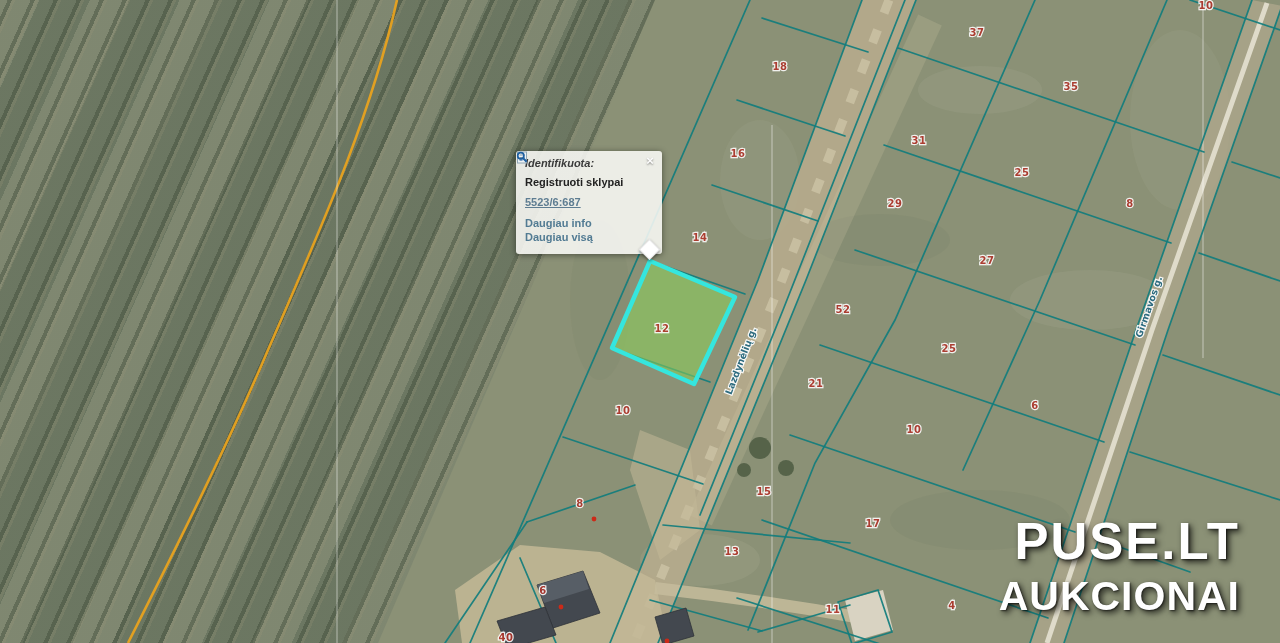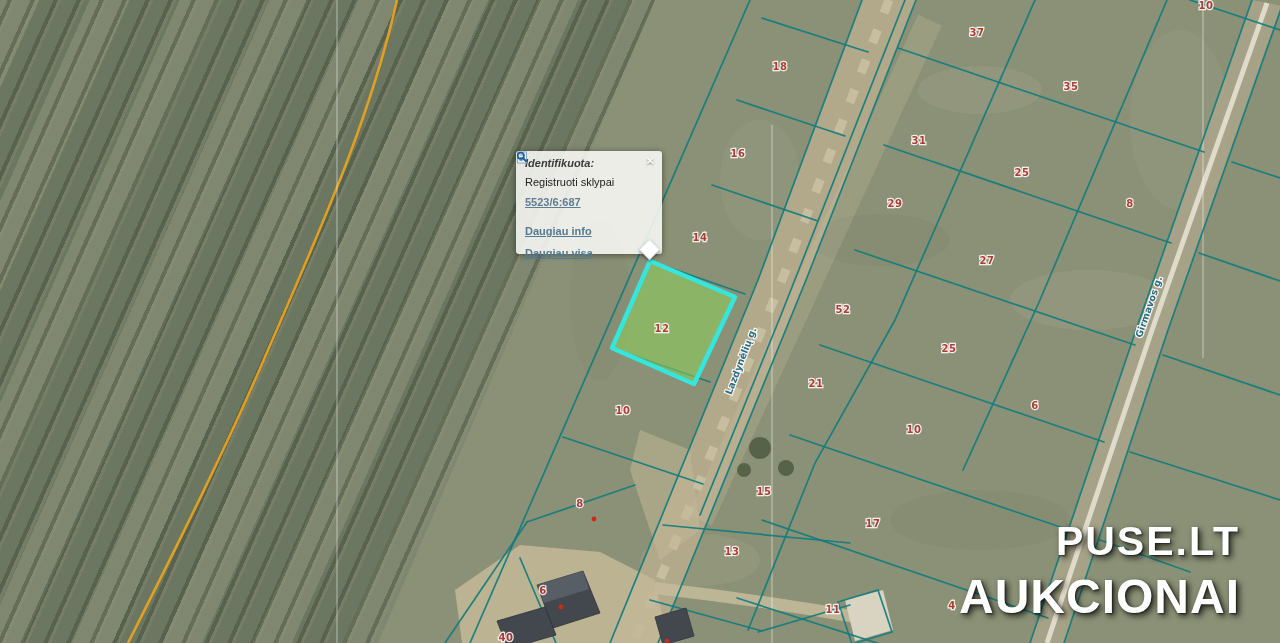--- a/index.html
+++ b/index.html
@@ -33,35 +33,35 @@
   .slabel{font:bold 9.5px "DejaVu Sans",sans-serif;stroke:#fff;stroke-width:2.4px;paint-order:stroke;opacity:.92;text-anchor:middle;}
   
   .popup{position:absolute;left:516px;top:151px;width:146px;height:103px;
          background:rgba(250,250,247,.87);border-radius:3px;
          box-shadow:0 1px 6px rgba(0,0,0,.45);font-size:11px;color:#333;}
   .popup-title{padding:6px 9px 0;font-weight:bold;font-style:italic;color:#3a3a3a;}
   .popup-close{position:absolute;right:5px;top:3px;width:14px;height:14px;line-height:14px;
          text-align:center;color:#fdfdfd;font-weight:bold;font-size:13px;
          text-shadow:0 1px 2px rgba(0,0,0,.45);cursor:pointer;}
   .popup-body{padding:7px 9px 0;}
-  .layer-title{font-weight:normal;color:#222;}
+  .layer-title{font-weight:bold;color:#222;}
   .parcel-code{display:inline-block;margin-top:8px;color:#5e7d92;font-weight:bold;
          text-decoration:underline;cursor:pointer;}
   .popup-links{margin-top:9px;}
   .plink{display:flex;align-items:center;gap:4px;margin-top:2px;color:#527b93;
          font-weight:bold;cursor:pointer;}
-  .plink span{text-decoration:underline;margin-top:8px;}
+  .plink span{}
   .anchor-diamond{position:absolute;left:642px;top:242px;width:13px;height:13px;background:#fff;
          transform:rotate(45deg);box-shadow:1px 1px 3px rgba(0,0,0,.45);border:1px solid #e2e2e2;}
   
   .watermark{position:absolute;right:40px;top:514px;text-align:right;color:#fff;
          font-weight:bold;line-height:55px;
          text-shadow:3px 3px 6px rgba(0,0,0,.75),1px 1px 2px rgba(0,0,0,.6);}
-  .wm1{font-size:41px;letter-spacing:2px;}
-  .wm2{font-size:48px;letter-spacing:1px;}
+  .wm1{font-size:51px;letter-spacing:2px;}
+  .wm2{font-size:41px;letter-spacing:1px;}
 </style>
 </head>
 <body>
 
 <div class="canvas">
 
   <svg width="1280" height="643" viewBox="0 0 1280 643">
 
     <polygon class="plots-base" points="655,0 1280,0 1280,643 378,643"></polygon>
 

